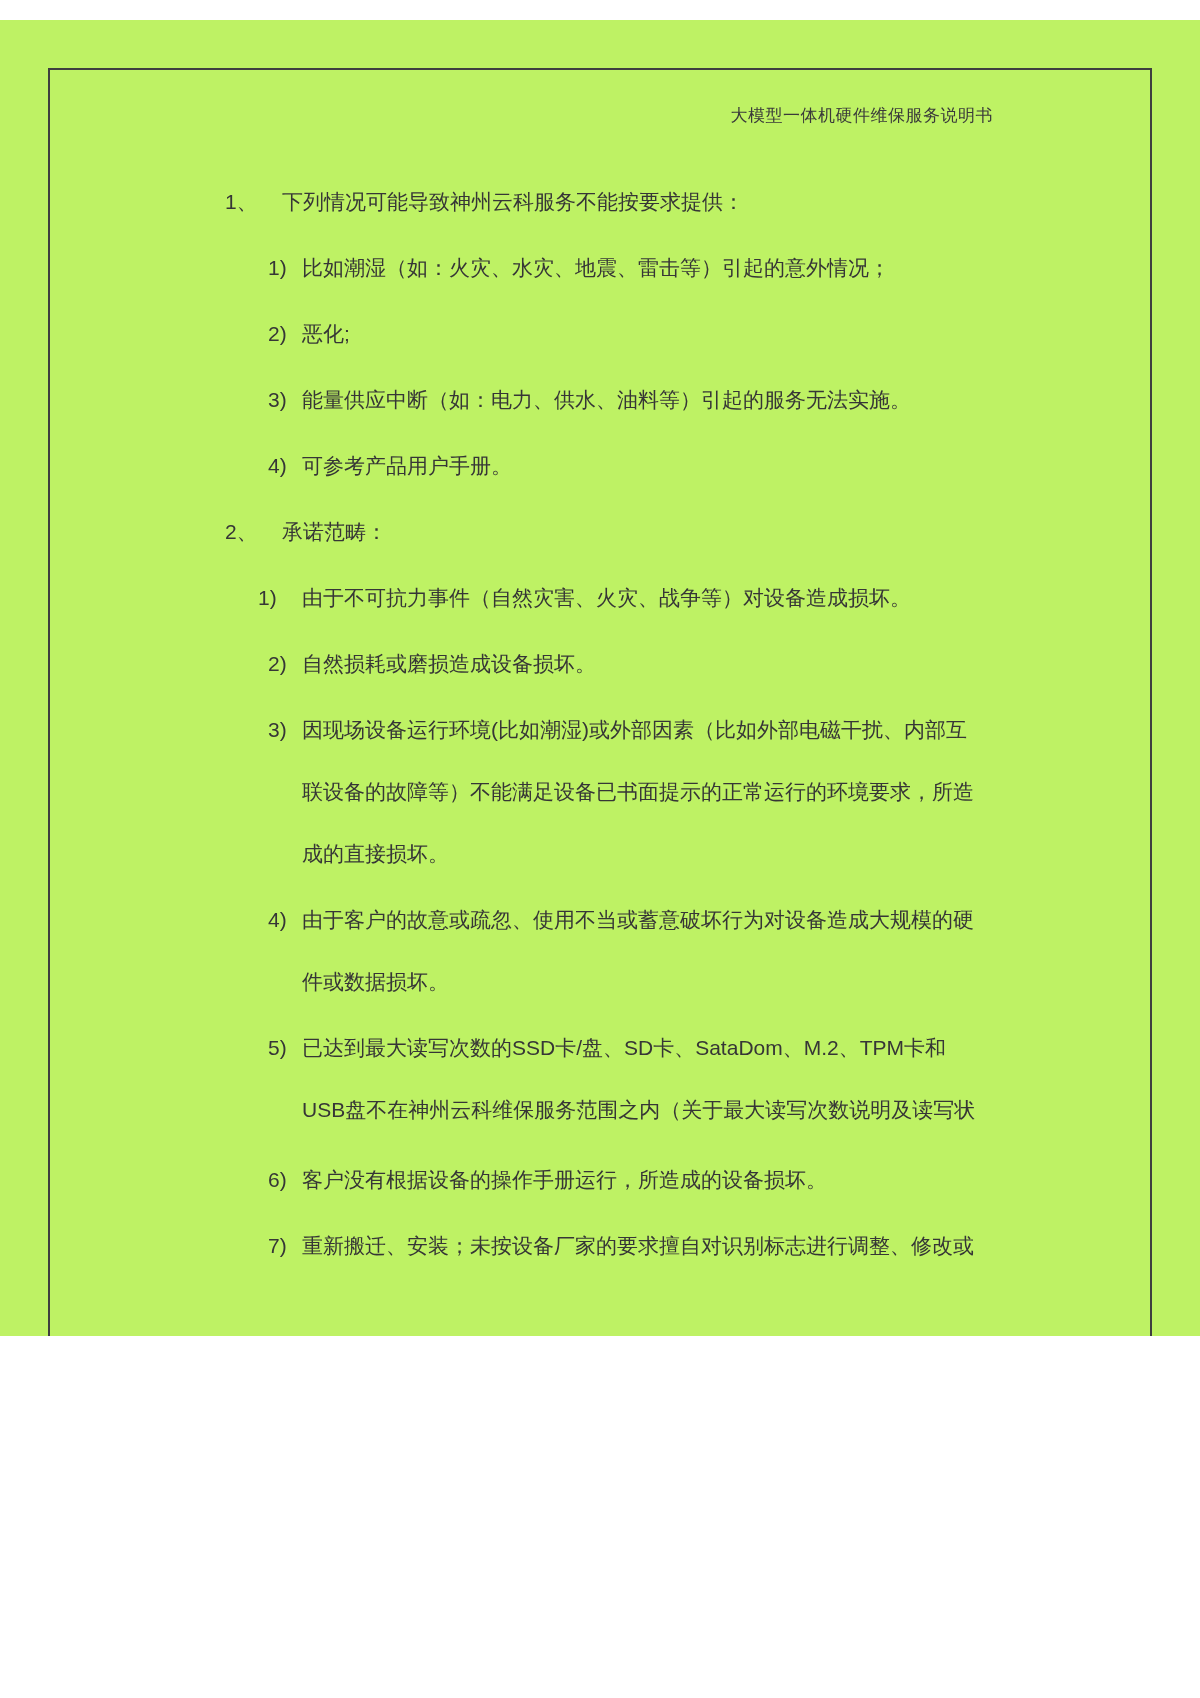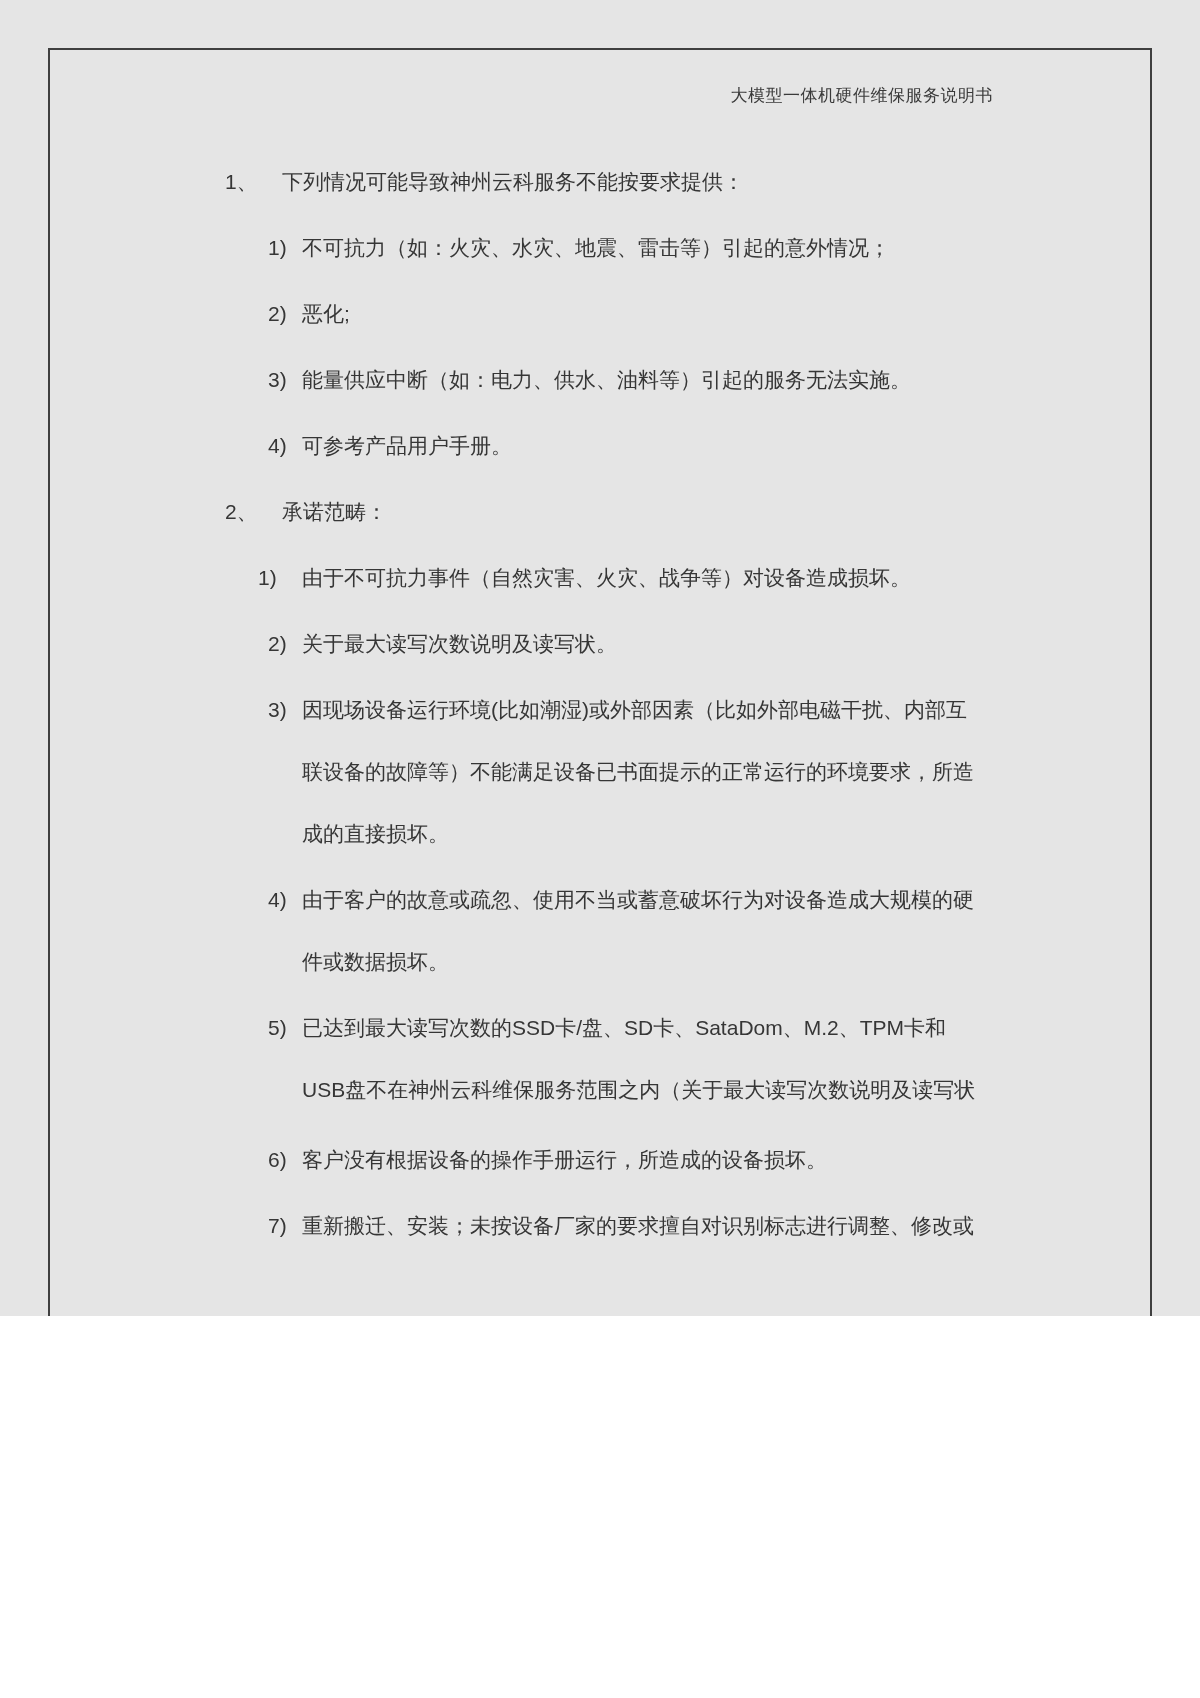--- a/index.html
+++ b/index.html
@@ -1,22 +1,23 @@
 <!DOCTYPE html>
 <html><head>
 <meta charset="utf-8">
 <style>
   html,body { margin:0; padding:0; background:#ffffff; }
   .page {
     position:relative;
     width:1200px; height:1316px;
-    background:#e5e5e5;
+    background:#bef264;
     overflow:hidden;
     font-family:"Liberation Sans","DejaVu Sans",sans-serif;
     color:#343434;
+    margin-top:20px;
   }
   .frame {
     position:absolute;
     left:48px; top:48px;
     width:1104px; height:1598px;
     border:2px solid #3f3f3f;
     box-sizing:border-box;
     pointer-events:none;
   }
   .doc-header {
@@ -77,21 +78,21 @@
 
   <div class="content">
 
     <div class="para p-lv1">
       <span class="marker">1、</span>
       <div class="line">下列情况可能导致神州云科服务不能按要求提供：</div>
     </div>
 
     <div class="para p-lv2">
       <span class="marker">1)</span>
-      <div class="line">不可抗力（如：火灾、水灾、地震、雷击等）引起的意外情况；</div>
+      <div class="line">比如潮湿（如：火灾、水灾、地震、雷击等）引起的意外情况；</div>
     </div>
 
     <div class="para p-lv2">
       <span class="marker">2)</span>
       <div class="line">恶化;</div>
     </div>
 
     <div class="para p-lv2">
       <span class="marker">3)</span>
       <div class="line">能量供应中断（如：电力、供水、油料等）引起的服务无法实施。</div>
@@ -107,21 +108,21 @@
       <div class="line">承诺范畴：</div>
     </div>
 
     <div class="para p-lv2 first-sub">
       <span class="marker">1)</span>
       <div class="line">由于不可抗力事件（自然灾害、火灾、战争等）对设备造成损坏。</div>
     </div>
 
     <div class="para p-lv2">
       <span class="marker">2)</span>
-      <div class="line">关于最大读写次数说明及读写状。</div>
+      <div class="line">自然损耗或磨损造成设备损坏。</div>
     </div>
 
     <div class="para p-lv2">
       <span class="marker">3)</span>
       <div class="line">因现场设备运行环境(比如潮湿)或外部因素（比如外部电磁干扰、内部互</div>
       <div class="line">联设备的故障等）不能满足设备已书面提示的正常运行的环境要求，所造</div>
       <div class="line">成的直接损坏。</div>
     </div>
 
     <div class="para p-lv2">

